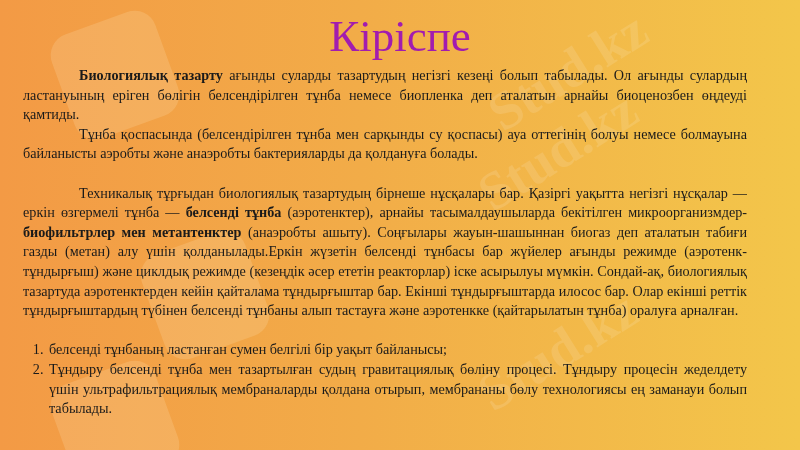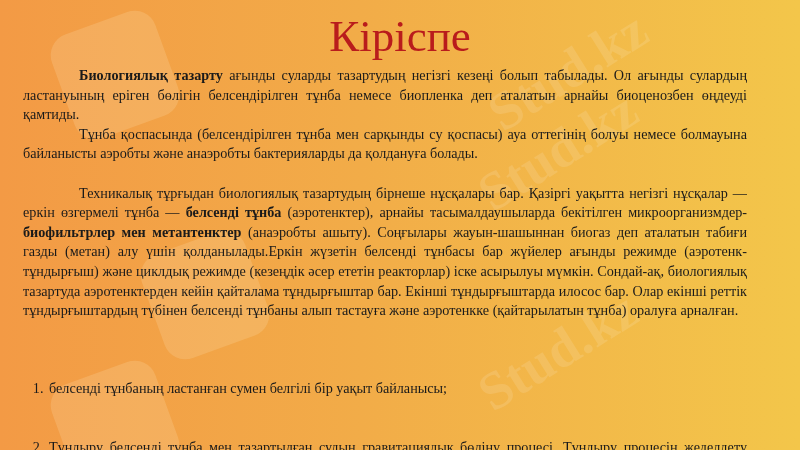--- a/index.html
+++ b/index.html
@@ -19,30 +19,30 @@
   .wm3 { left: 470px; top: 320px; }
   .logo {
     position: absolute; width: 110px; height: 110px; border-radius: 22px;
     background: rgba(255,240,200,0.18); transform: rotate(-20deg);
   }
   .logo1 { left: 60px; top: 20px; }
   .logo2 { left: 150px; top: 240px; }
   .logo3 { left: 60px; top: 370px; }
   .title {
     position: absolute; left: 0; right: 0; top: 6px; text-align: center;
-    font-size: 45px; line-height: 60px; color: #b91c1c;
+    font-size: 45px; line-height: 60px; color: #a21caf;
   }
   .content {
     position: absolute; left: 23px; right: 53px; top: 66px;
     font-size: 14.2px; line-height: 19.6px; text-align: justify;
   }
   .content p { margin: 0; text-indent: 56px; }
   .content .gap { height: 19.6px; }
   .content ol { margin: 0; padding-left: 24px; }
-  .content ol li { padding-left: 2px; margin-top: 39px; }
+  .content ol li { padding-left: 2px; }
   b { font-weight: bold; }
 </style>
 </head>
 <body>
 
 <div class="logo logo1"></div>
 <div class="logo logo2"></div>
 <div class="logo logo3"></div>
 <div class="watermark wm1">Stud.kz</div>
 <div class="watermark wm2">Stud.kz</div>

